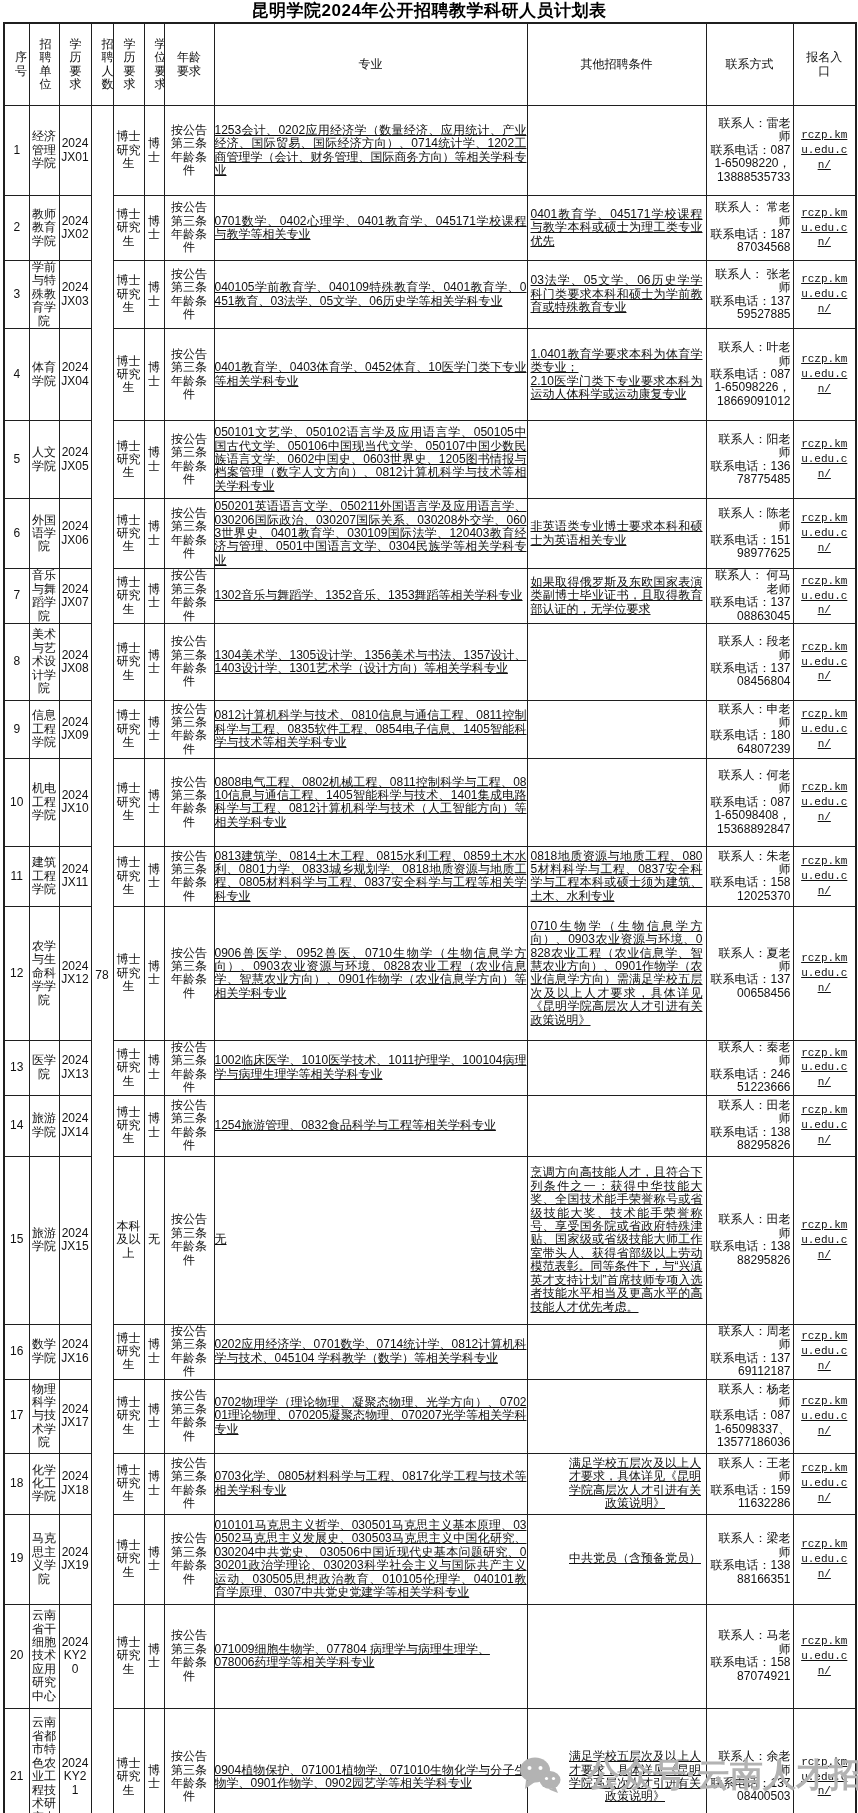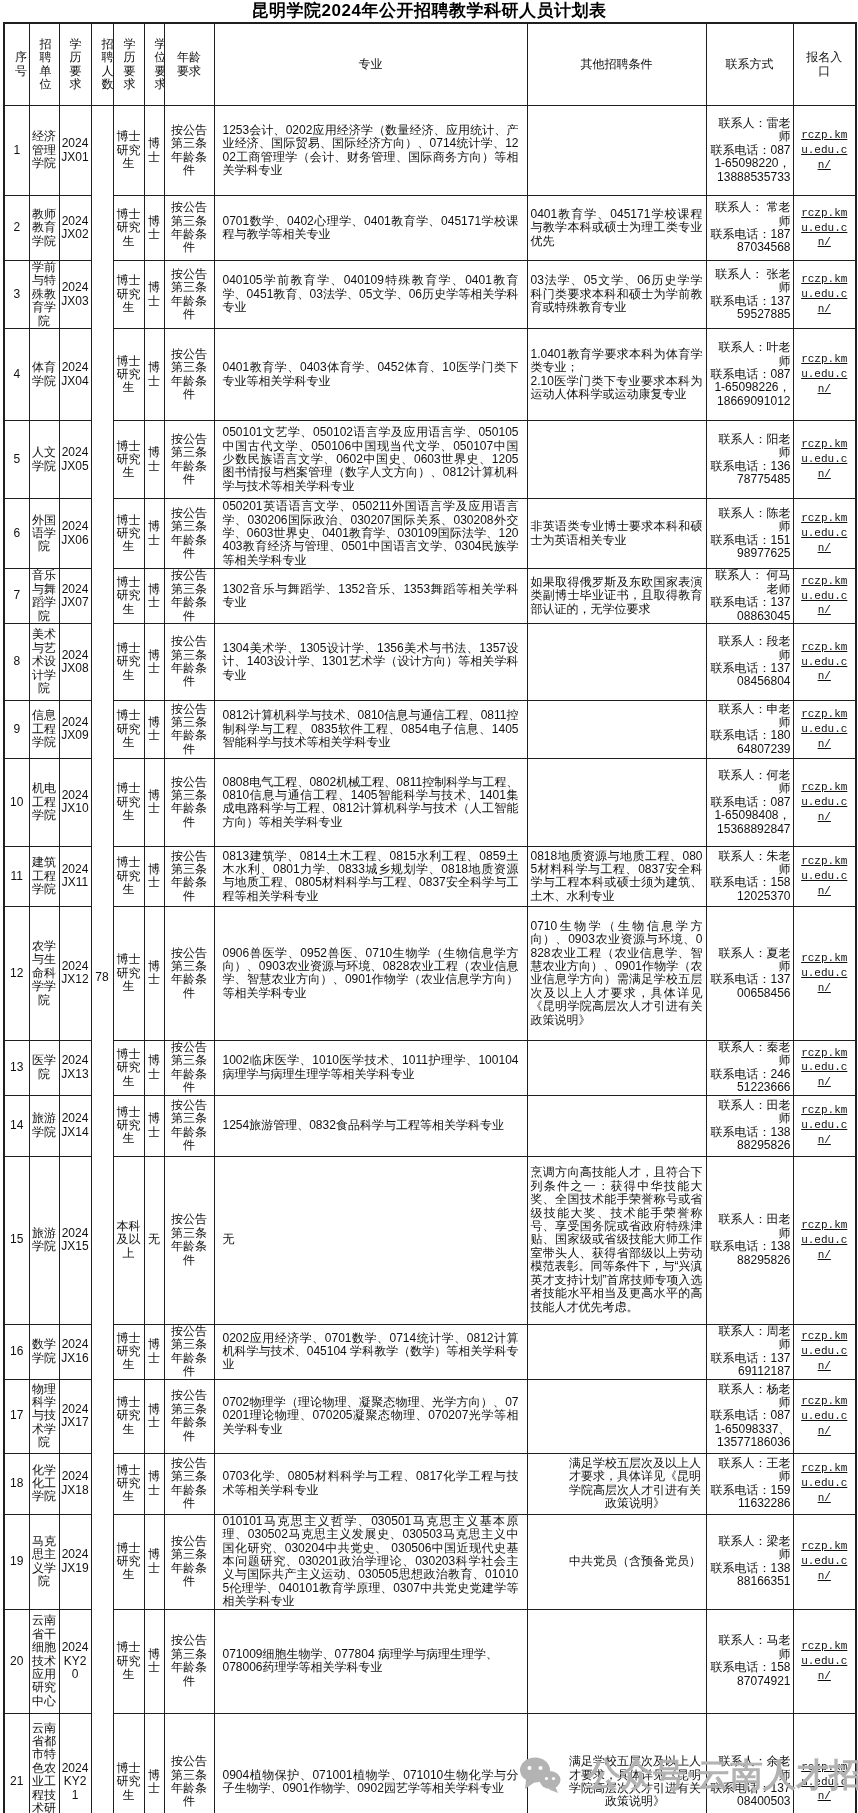--- a/index.html
+++ b/index.html
@@ -17,22 +17,22 @@
     border-collapse:collapse;table-layout:fixed;
     border:2px solid #1f1f1f;
   }
   th,td{
     border:1px solid #1f1f1f;
     font-size:12px;line-height:1.12;
     padding:0 1px;vertical-align:middle;text-align:center;
     word-break:break-all;overflow:hidden;color:#101010;
   }
   thead th{height:61px;font-weight:normal;padding:10px;}
-  td.major{ text-align:justify;text-justify:inter-character;padding:0 8px;white-space:pre-line;}
-  td.other{ text-align:justify;text-justify:inter-character;padding:0 3px;white-space:pre-line;}
+  td.major{ text-align:justify;text-justify:inter-character;padding:0 0;white-space:pre-line;text-decoration:underline;}
+  td.other{ text-align:justify;text-justify:inter-character;padding:0 3px;white-space:pre-line;text-decoration:underline;}
   td.other.center{text-align:center;padding-left:40px;}
   td.contact{text-align:right;padding:0 2px;white-space:pre-line;}
   td.signup{padding:0 2px;text-align:center;}
   a.signup-link{
     font-family:"Liberation Mono","DejaVu Sans Mono",monospace;
     font-size:11px;color:#101010;text-decoration:underline;
     word-break:break-all;line-height:1.35;cursor:pointer;
   }
   .watermark{
     position:absolute;left:519px;top:1752px;height:46px;

